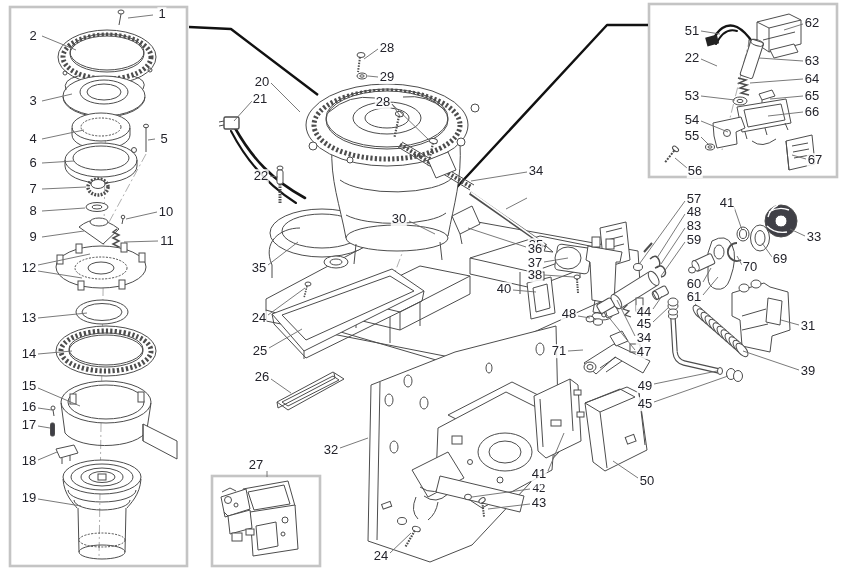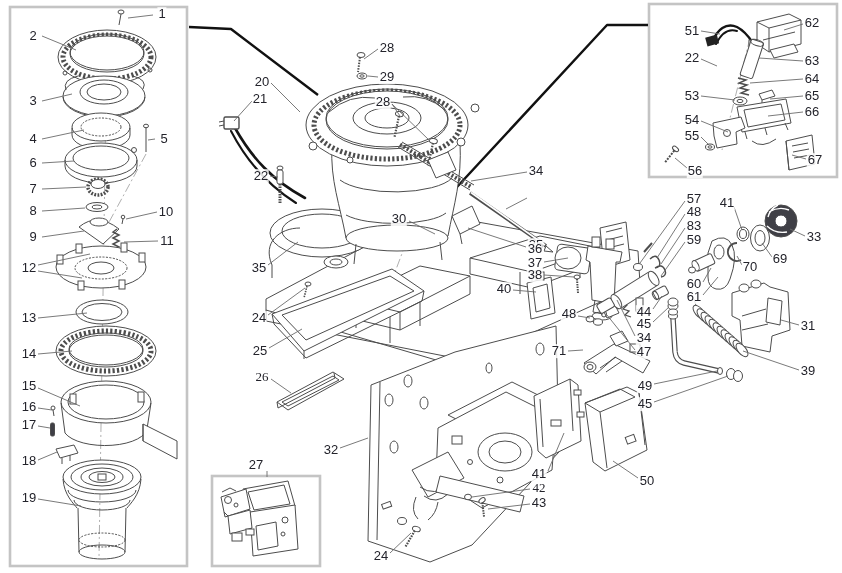--- a/index.html
+++ b/index.html
@@ -546,21 +546,21 @@
       <span class="part-label" style="left: 29px; top: 407px;">16</span>
       <span class="part-label" style="left: 29px; top: 425px;">17</span>
       <span class="part-label" style="left: 29px; top: 461px; text-align: right;">18</span>
       <span class="part-label" style="left: 29px; top: 498px;">19</span>
       <span class="part-label" style="left: 262px; top: 82px;">20</span>
       <span class="part-label" style="left: 260px; top: 99px;">21</span>
       <span class="part-label" style="left: 261px; top: 176px;">22</span>
       <span class="part-label" style="left: 259px; top: 268px;">35</span>
       <span class="part-label" style="left: 259px; top: 318px;">24</span>
       <span class="part-label" style="left: 260px; top: 351px;">25</span>
-      <span class="part-label" style="left: 262px; top: 377px; font-family: Liberation Serif, serif;">26</span>
+      <span class="part-label" style="left: 262px; top: 377px;">26</span>
       <span class="part-label" style="left: 387px; top: 48px;">28</span>
       <span class="part-label" style="left: 387px; top: 77px;">29</span>
       <span class="part-label" style="left: 383px; top: 102px;">28</span>
       <span class="part-label" style="left: 399px; top: 219px;">30</span>
       <span class="part-label" style="left: 256px; top: 465px;">27</span>
       <span class="part-label" style="left: 331px; top: 450px;">32</span>
       <span class="part-label" style="left: 381px; top: 556px;">24</span>
       <span class="part-label" style="left: 539px; top: 474px;">41</span>
       <span class="part-label" style="left: 539px; top: 488px; font-family: Liberation Serif, serif;">42</span>
       <span class="part-label" style="left: 539px; top: 503px; text-align: right;">43</span>

